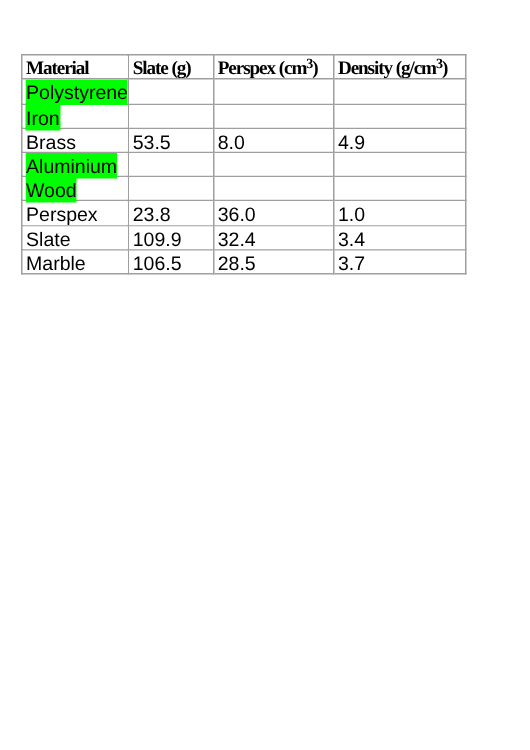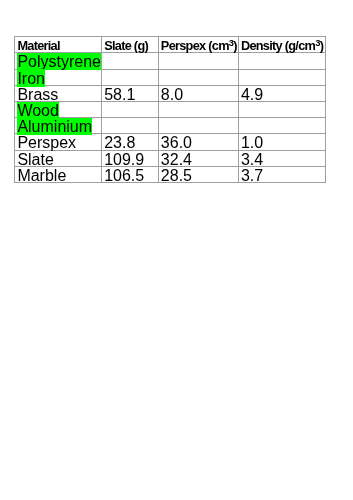--- a/index.html
+++ b/index.html
@@ -35,32 +35,33 @@
   table.density-table col.c-material { width: 68.6px; }
   table.density-table col.c-mass     { width: 56.7px; }
   table.density-table col.c-volume   { width: 80.1px; }
   table.density-table col.c-density  { width: 87.6px; }
 
   table.density-table td {
     border: 1px solid #9f9f9f;
     padding: 0 0 0 2.2px;
     height: 15.2px;
     line-height: 15.2px;
-    font-size: 16px;
+    font-size: 13px;
     color: #000000;
     vertical-align: middle;
     white-space: nowrap;
     overflow: visible;
     background: #ffffff;
     position: relative;
   }
   table.density-table td.header-cell {
     font-weight: bold;
     font-size: 12.75px;
     letter-spacing: -0.72px;
+    font-family: Liberation Serif, serif;
   }
   .cell-text {
     display: inline-block;
     line-height: 14px;
     position: relative;
     top: 1.0px;
     transform: translateZ(0);
   }
   
   .cell-text.highlight {
@@ -109,32 +110,32 @@
         <td></td>
       </tr>
       <tr>
         <td><span class="cell-text hl-bg highlight">Iron</span></td>
         <td></td>
         <td></td>
         <td></td>
       </tr>
       <tr>
         <td><span class="cell-text">Brass</span></td>
-        <td><span class="cell-text">58.1</span></td>
+        <td><span class="cell-text">53.5</span></td>
         <td><span class="cell-text">8.0</span></td>
         <td><span class="cell-text">4.9</span></td>
       </tr>
       <tr>
-        <td><span class="cell-text hl-bg highlight">Wood</span></td>
+        <td><span class="cell-text hl-bg highlight">Aluminium</span></td>
         <td></td>
         <td></td>
         <td></td>
       </tr>
       <tr>
-        <td><span class="cell-text hl-bg highlight">Aluminium</span></td>
+        <td><span class="cell-text hl-bg highlight">Wood</span></td>
         <td></td>
         <td></td>
         <td></td>
       </tr>
       <tr>
         <td><span class="cell-text">Perspex</span></td>
         <td><span class="cell-text">23.8</span></td>
         <td><span class="cell-text">36.0</span></td>
         <td><span class="cell-text">1.0</span></td>
       </tr>

